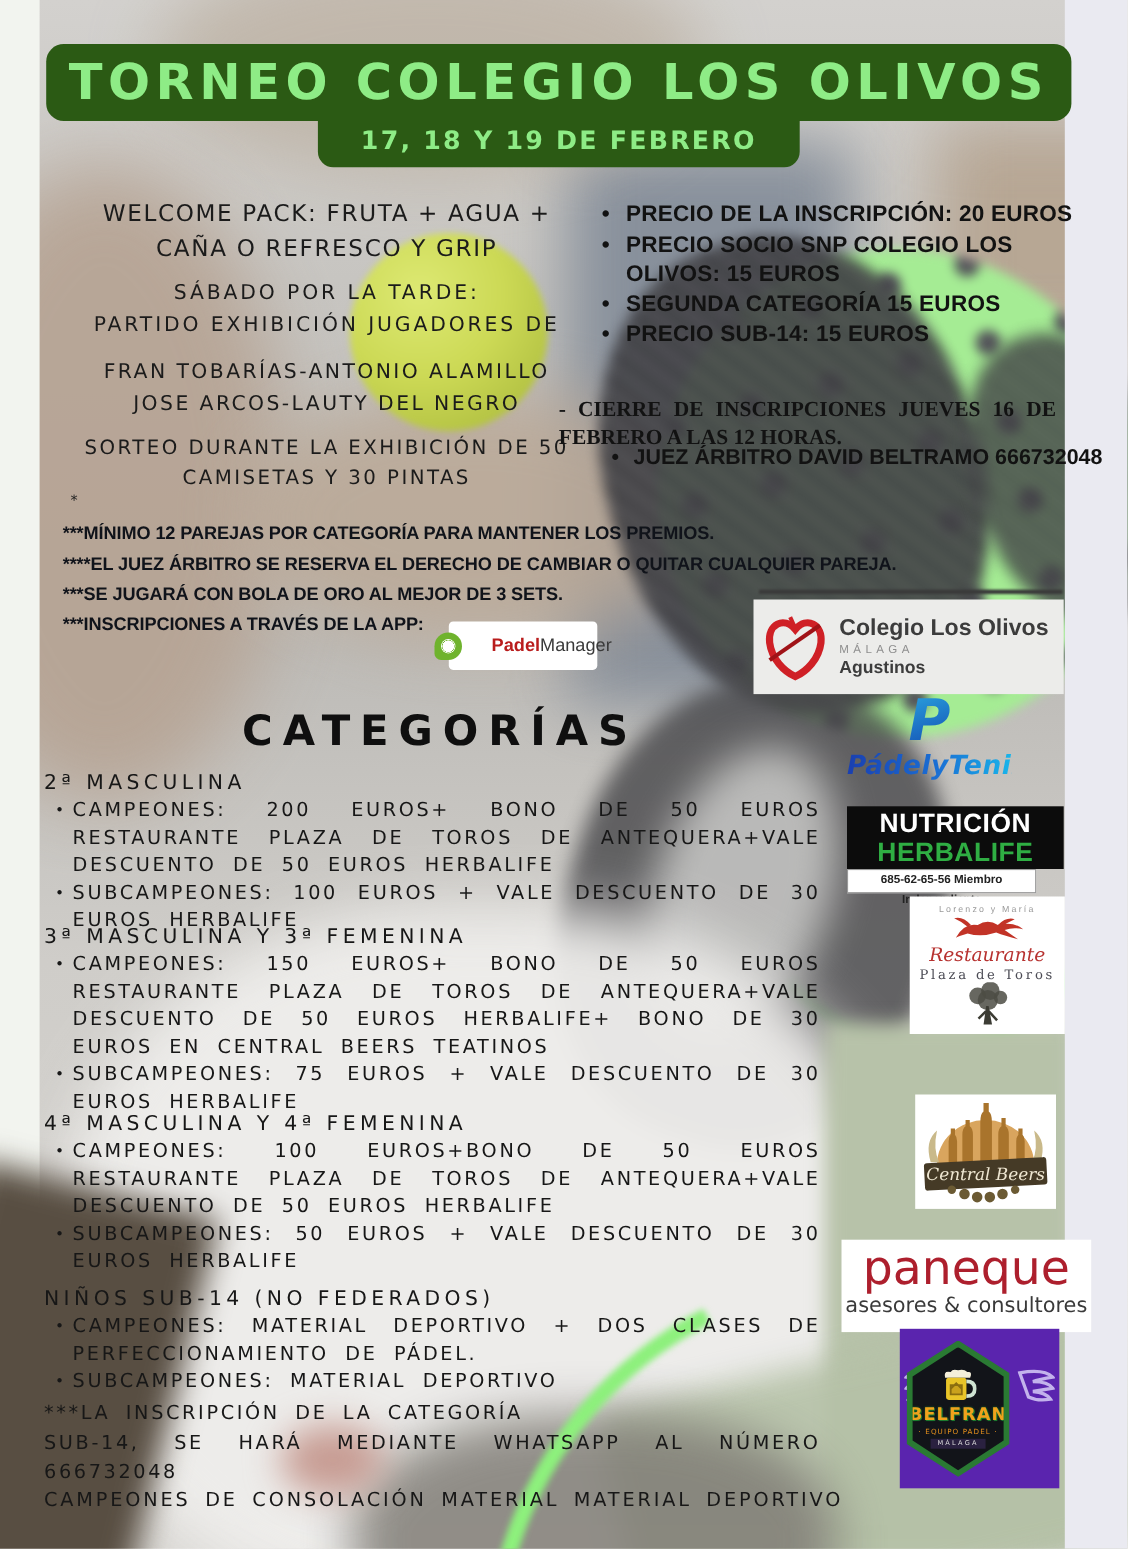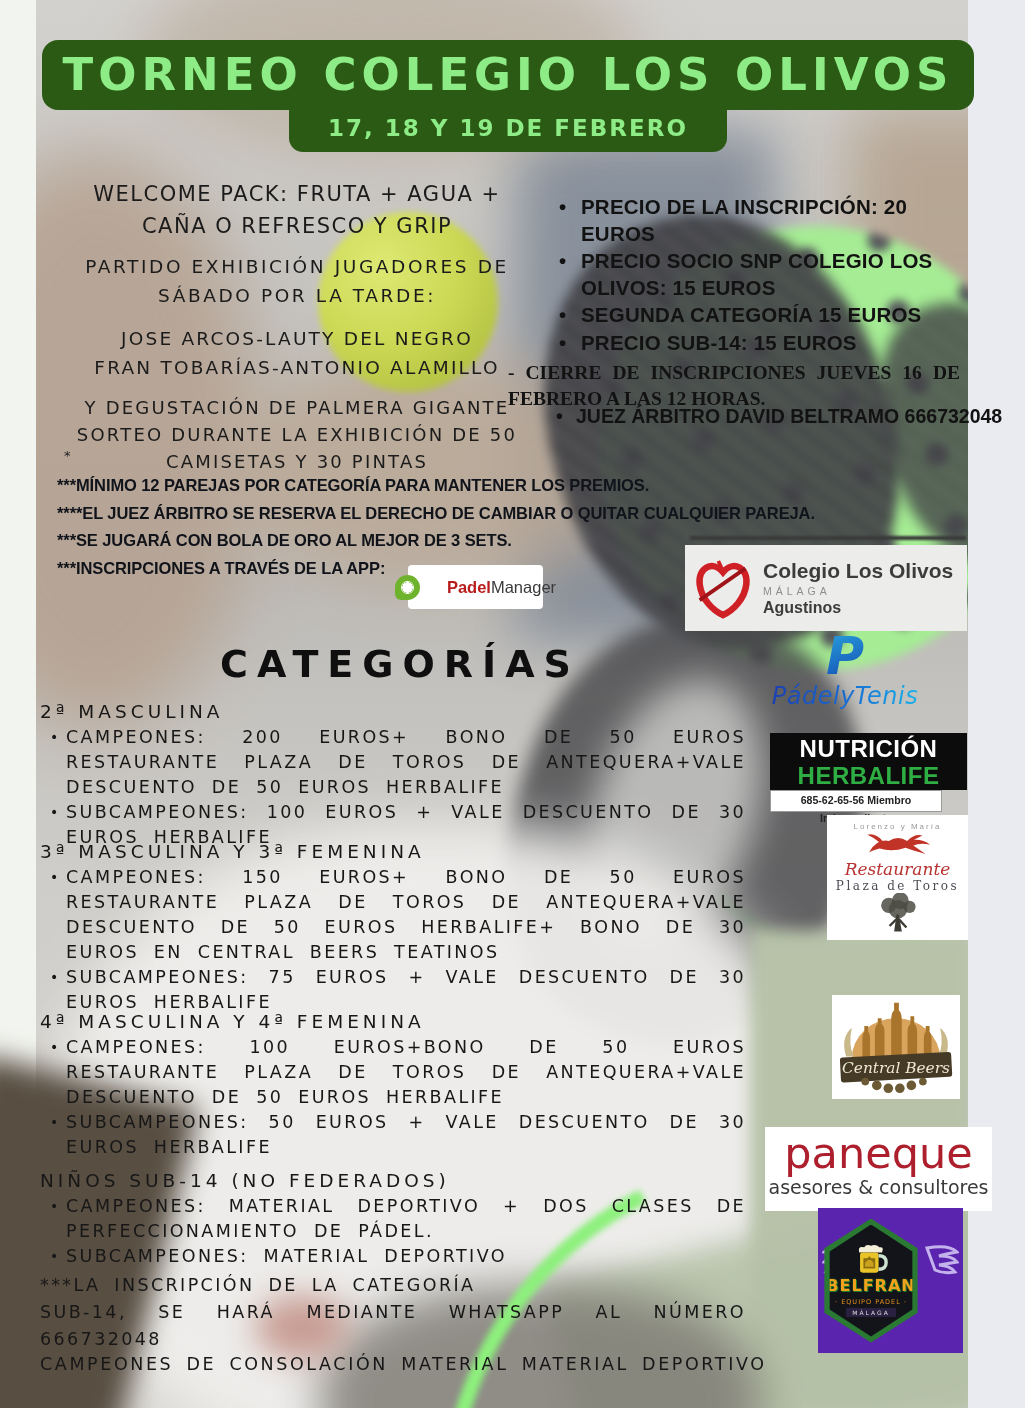--- a/index.html
+++ b/index.html
@@ -54,21 +54,21 @@
     text-align:center;line-height:44px;font-weight:bold;font-size:23px;letter-spacing:2px;color:#8eec86;}
   
   .intro{left:62px;top:178px;width:470px;text-align:center;color:#1b1b1b;z-index:6;}
   .intro .w{font-weight:normal;font-size:21px;letter-spacing:1.5px;line-height:32px;margin-bottom:10px;}
   .intro .e{font-size:18.5px;letter-spacing:2.6px;line-height:29px;margin-bottom:14px;}
   .intro .p{font-size:18.5px;letter-spacing:2.2px;line-height:29px;margin-bottom:12px;}
   .intro .s{font-size:18px;letter-spacing:2.2px;line-height:27px;}
   .stray{left:64px;top:448px;font-size:13px;color:#222;z-index:6;}
   
   .precios{left:545px;top:182px;width:442px;z-index:6;font-family:"Liberation Sans",sans-serif;}
-  .precios ul{margin:12px;padding:0;list-style:none;}
+  .precios ul{margin:0;padding:0;list-style:none;}
   .precios li{position:relative;padding-left:24px;font-weight:bold;font-size:20.5px;line-height:26.5px;
     color:#121212;margin-bottom:1px;letter-spacing:.2px;}
   .precios li::before{content:"•";position:absolute;left:2px;top:0;}
   .cierre{left:508px;top:360px;width:452px;z-index:6;font-family:Liberation Serif, serif;
     font-weight:bold;font-size:19.5px;line-height:26px;color:#121212;text-align:justify;}
   .juez{left:556px;top:404px;width:432px;z-index:6;font-family:"Liberation Sans",sans-serif;
     font-weight:bold;font-size:19.5px;line-height:25px;color:#121212;position:relative;padding-left:20px;}
   .juez::before{content:"•";position:absolute;left:0;top:0;}
   
   .notas{left:57px;top:472px;width:780px;z-index:6;font-family:"Liberation Sans",sans-serif;
@@ -96,21 +96,21 @@
   .pm-text{font-size:16.5px;color:#3a3a3a;}
   .pm-text b{color:#b91c1c;margin-left:21px;}
   .colegio-box{left:685px;top:545px;width:282px;height:86px;background:#ececea;z-index:6;
     display:flex;align-items:center;padding:0 10px;box-sizing:border-box;gap:12px;font-family:"Liberation Sans",sans-serif;}
   .colegio-txt .l1{font-size:21px;color:#3c3c3c;font-weight:bold;}
   .colegio-txt .l2{font-size:10.5px;color:#8e8e8e;letter-spacing:4px;margin:2px 0;}
   .colegio-txt .l3{font-size:16px;color:#3c3c3c;font-weight:bold;}
   .pyt{left:770px;top:630px;width:150px;text-align:center;z-index:6;}
   .pyt .pico{font-size:52px;font-weight:bold;font-style:italic;line-height:52px;
     background:linear-gradient(160deg,#2fb7e8 5%,#1450b4 75%);-webkit-background-clip:text;background-clip:text;color:transparent;}
-  .pyt .pword{font-size:24px;font-weight:normal;font-style:italic;letter-spacing:.5px;
+  .pyt .pword{font-size:24px;font-weight:bold;font-style:italic;letter-spacing:.5px;
     background:linear-gradient(90deg,#1a3fb0 0%,#1a6fd4 55%,#18b5ea 100%);-webkit-background-clip:text;background-clip:text;color:transparent;}
   .hb-box{left:770px;top:733px;width:197px;height:57px;background:#0c0c0c;z-index:6;text-align:center;
     font-family:"Liberation Sans",sans-serif;font-weight:bold;font-size:24px;line-height:27px;letter-spacing:.5px;padding-top:2px;box-sizing:border-box;}
   .hb-box .w{color:#fff;} .hb-box .g{color:#2fae43;}
   .hb-strip{left:770px;top:790px;width:170px;height:20px;background:#fff;border:1px solid #9a9a9a;z-index:6;
     font-family:"Liberation Sans",sans-serif;font-weight:bold;font-size:10.6px;line-height:18px;color:#222;text-align:center;}
   .rest-box{left:827px;top:815px;width:141px;height:125px;background:#fff;z-index:6;text-align:center;
     padding-top:7px;box-sizing:border-box;}
   .rest-top{font-size:8px;letter-spacing:2px;color:#9a9a9a;font-family:"Liberation Sans",sans-serif;}
   .rest-script{font-family:"DejaVu Serif","Liberation Serif",serif;font-style:italic;font-size:17px;color:#b73230;margin-top:-2px;}
@@ -162,29 +162,28 @@
 
 <div class="abs banner">TORNEO COLEGIO LOS OLIVOS</div>
 <div class="abs banner-sub">17, 18 Y 19 DE FEBRERO</div>
 
 <div class="abs intro">
   <div class="w">
     <div>WELCOME PACK: FRUTA + AGUA +</div>
     <div>CAÑA O REFRESCO Y GRIP</div>
   </div>
   <div class="e">
+    <div>SÁBADO POR LA TARDE:</div>
     <div>PARTIDO EXHIBICIÓN JUGADORES DE</div>
-    <div>SÁBADO POR LA TARDE:</div>
   </div>
   <div class="p">
+    <div>FRAN TOBARÍAS-ANTONIO ALAMILLO</div>
     <div>JOSE ARCOS-LAUTY DEL NEGRO</div>
-    <div>FRAN TOBARÍAS-ANTONIO ALAMILLO</div>
   </div>
   <div class="s">
-    <div>Y DEGUSTACIÓN DE PALMERA GIGANTE</div>
     <div>SORTEO DURANTE LA EXHIBICIÓN DE 50</div>
     <div>CAMISETAS Y 30 PINTAS</div>
   </div>
 </div>
 <div class="abs stray">*</div>
 
 <div class="abs precios">
   <ul>
     <li>PRECIO DE LA INSCRIPCIÓN: 20 EUROS</li>
     <li>PRECIO SOCIO SNP COLEGIO LOS OLIVOS: 15 EUROS</li>

